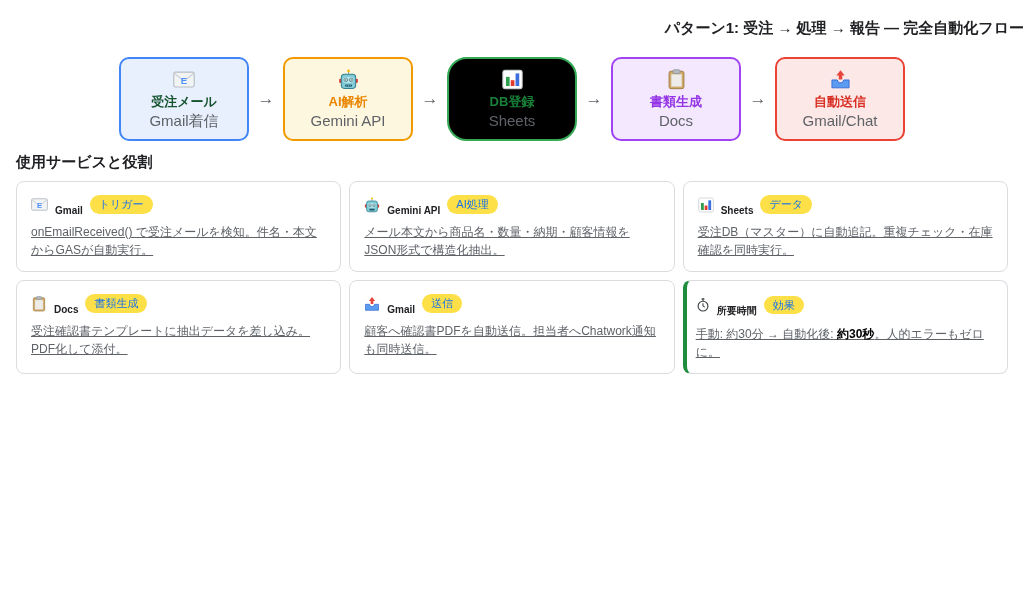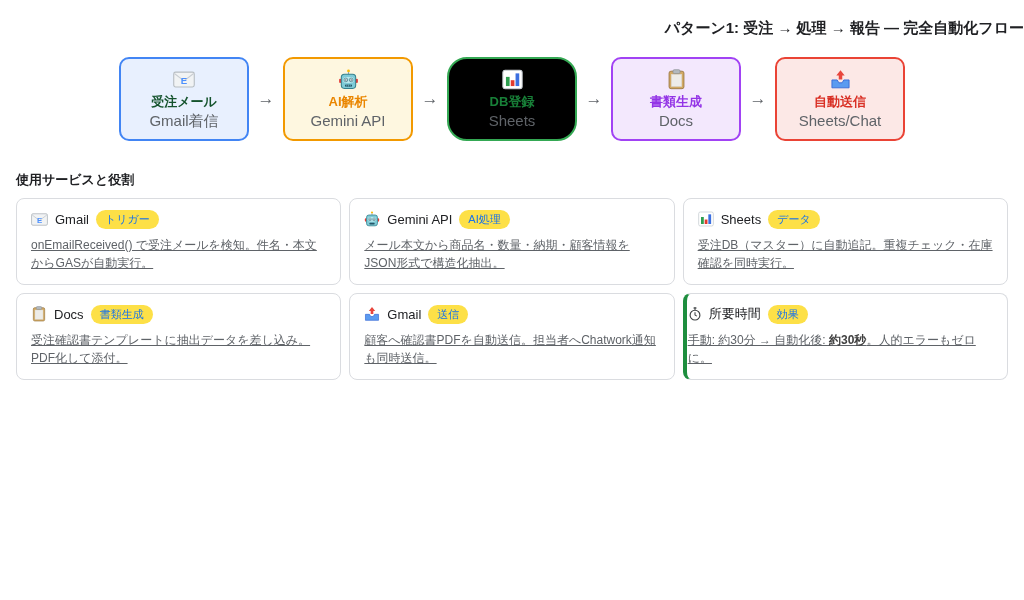--- a/index.html
+++ b/index.html
@@ -12,29 +12,29 @@
   .flow{display:flex;justify-content:center;align-items:center;margin-top:19px;}
   .step{
     width:130px;height:84px;border:2px solid #ccc;border-radius:10px;
     display:flex;flex-direction:column;align-items:center;justify-content:center;
     box-sizing:border-box;gap:2px;
   }
   .step .icon{height:24px;display:flex;align-items:center;justify-content:center;}
   .step-label{font-size:13px;font-weight:bold;line-height:1.25;}
   .step-sub{font-size:15px;color:#5f6368;line-height:1.2;}
   .arrow{width:34px;text-align:center;color:#5f6368;font-size:17px;flex:0 0 auto;}
-  .section-heading{font-size:13px;font-weight:bold;margin:30px 16px 9px;color:#202124;}
+  .section-heading{font-size:15px;font-weight:bold;margin:12px 16px 9px;color:#202124;}
   .cards{display:grid;grid-template-columns:repeat(3,1fr);gap:8px;margin:0 16px;}
   .card{
     border:1px solid #dadce0;border-radius:8px;background:#fff;
     padding:11px 14px 12px;box-sizing:border-box;min-height:78px;
   }
   .card-head{display:flex;align-items:center;gap:7px;}
   .card-head .icon{display:flex;align-items:center;}
-  .card-title{font-size:13px;font-weight:normal;color:#202124;}
+  .card-title{font-size:10px;font-weight:bold;color:#202124;margin-top:12px;}
   .badge{
     font-size:11px;color:#1a73e8;background:#fde047;border-radius:10px;
     padding:2px 9px;line-height:1.35;white-space:nowrap;
   }
   .card-desc{margin:7px 0 0;font-size:12px;line-height:1.5;color:#5f6368;text-decoration:underline;}
   .hl{font-weight:bold;}
 </style>
 </head>
 <body>
 
@@ -111,21 +111,21 @@
     <span class="arrow">→</span>
 
     <div class="step" style="border-color: rgb(234, 67, 53); background: rgb(252, 232, 230);">
       <span class="icon">
         <svg width="21" height="21" viewBox="0 0 24 24">
           <path d="M12 1.5 L16.8 7.4 H14 V12 H10 V7.4 H7.2 Z" fill="#e8453c"></path>
           <path d="M2.2 12.5 H8.2 L10.2 15.8 H13.8 L15.8 12.5 H21.8 V21.5 H2.2 Z" fill="#5b9bf0" stroke="#3367d6" stroke-width="1"></path>
         </svg>
       </span>
       <span class="step-label" style="color: rgb(217, 48, 37);">自動送信</span>
-      <span class="step-sub">Sheets/Chat</span>
+      <span class="step-sub">Gmail/Chat</span>
     </div>
 
   </section>
 
   <h2 class="section-heading">使用サービスと役割</h2>
 
   <section class="cards">
 
     <article class="card">
       <div class="card-head">
@@ -203,32 +203,32 @@
             <path d="M12 1.5 L16.8 7.4 H14 V12 H10 V7.4 H7.2 Z" fill="#e8453c"></path>
             <path d="M2.2 12.5 H8.2 L10.2 15.8 H13.8 L15.8 12.5 H21.8 V21.5 H2.2 Z" fill="#5b9bf0" stroke="#3367d6" stroke-width="1"></path>
           </svg>
         </span>
         <span class="card-title">Gmail</span>
         <span class="badge">送信</span>
       </div>
       <p class="card-desc">顧客へ確認書PDFを自動送信。担当者へChatwork通知も同時送信。</p>
     </article>
 
-    <article class="card" style="border-left: 4px solid rgb(30, 142, 62); padding-left: 1px;">
+    <article class="card" style="border-left: 4px solid rgb(30, 142, 62); padding-left: 9px;">
       <div class="card-head">
         <span class="icon">
           <svg width="14" height="14" viewBox="0 0 16 16">
             <rect x="6.3" y="0.3" width="3.4" height="1.7" rx="0.5" fill="#3c4043"></rect>
             <rect x="7.3" y="1.9" width="1.4" height="1.3" fill="#3c4043"></rect>
             <circle cx="8" cy="9.3" r="5.6" fill="none" stroke="#3c4043" stroke-width="1.3"></circle>
             <path d="M8 9.3 V5.9" stroke="#3c4043" stroke-width="1.2"></path>
             <path d="M8 9.3 L10.2 10.4" stroke="#3c4043" stroke-width="1.2"></path>
           </svg>
         </span>
         <span class="card-title">所要時間</span>
         <span class="badge">効果</span>
       </div>
-      <p class="card-desc"><span>手動: 約30分 → 自動化後: </span><span class="hl" style="color: #404040;">約30秒</span><span>。人的エラーもゼロに。</span></p>
+      <p class="card-desc"><span>手動: 約30分 → 自動化後: </span><span class="hl" style="color: #000000;">約30秒</span><span>。人的エラーもゼロに。</span></p>
     </article>
 
   </section>
 
 </main>
 
 </body></html>

